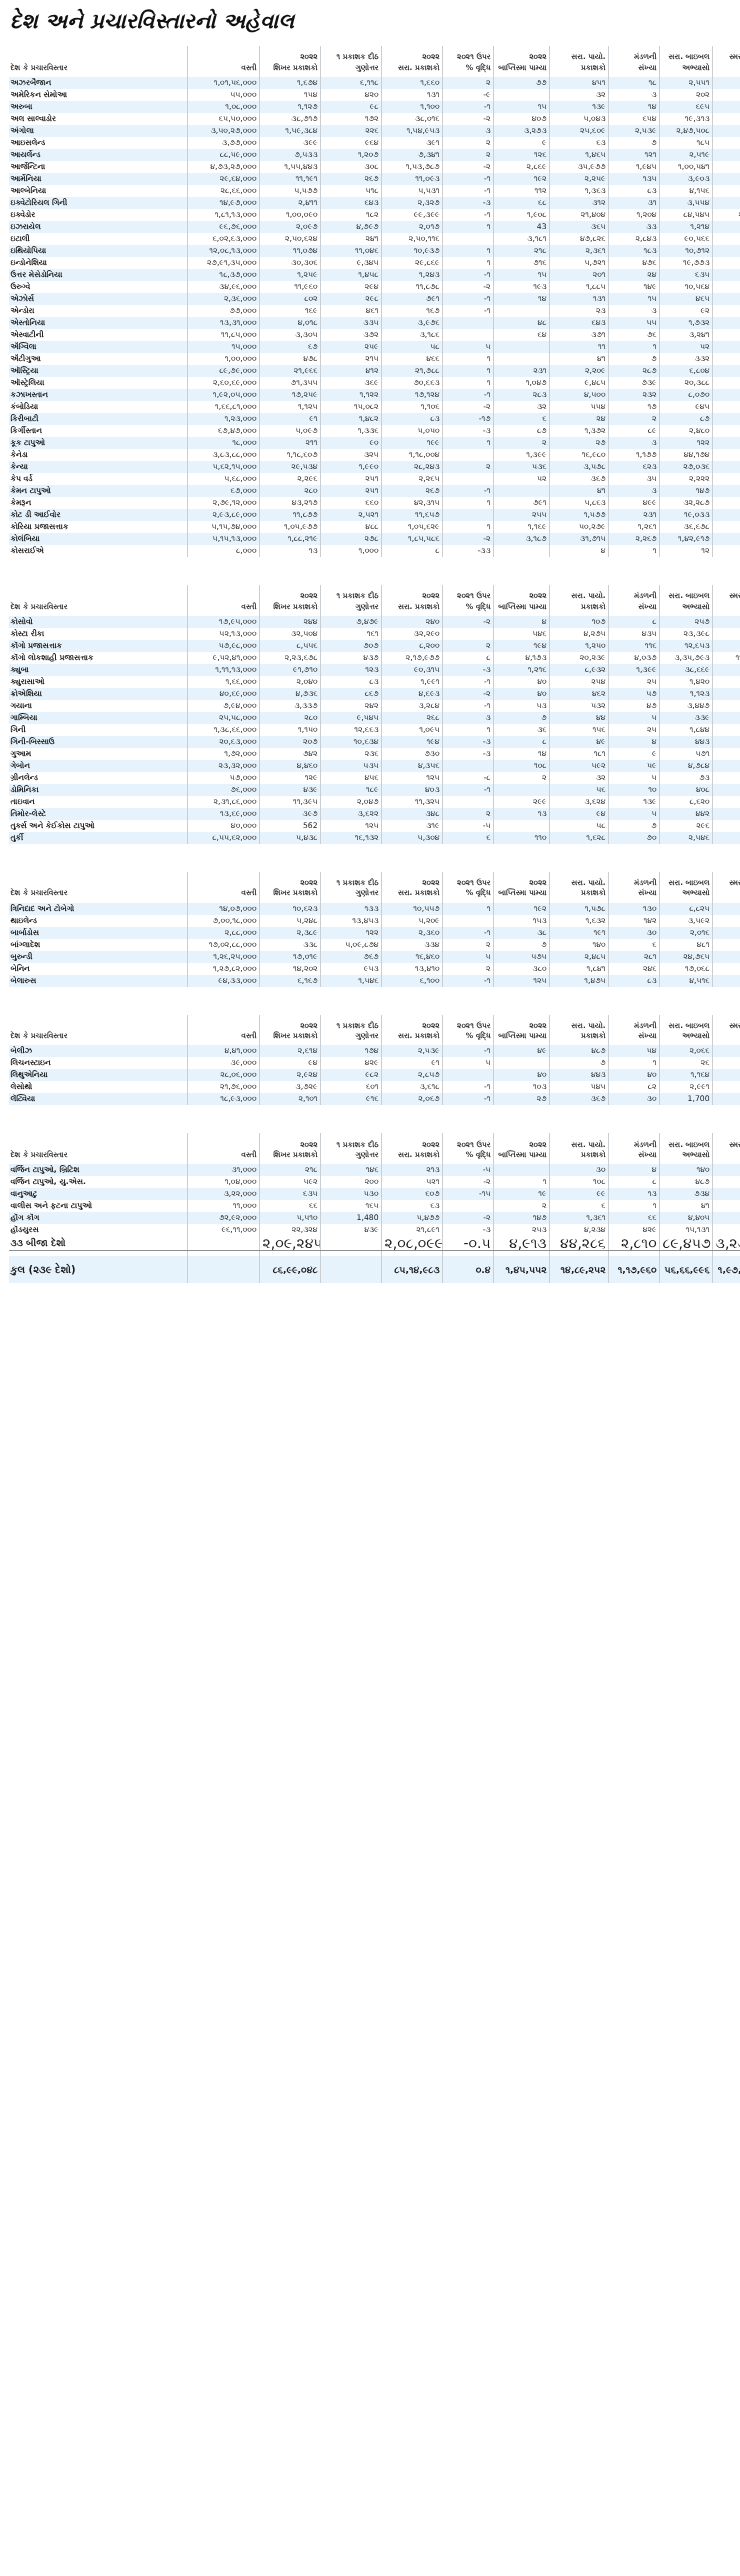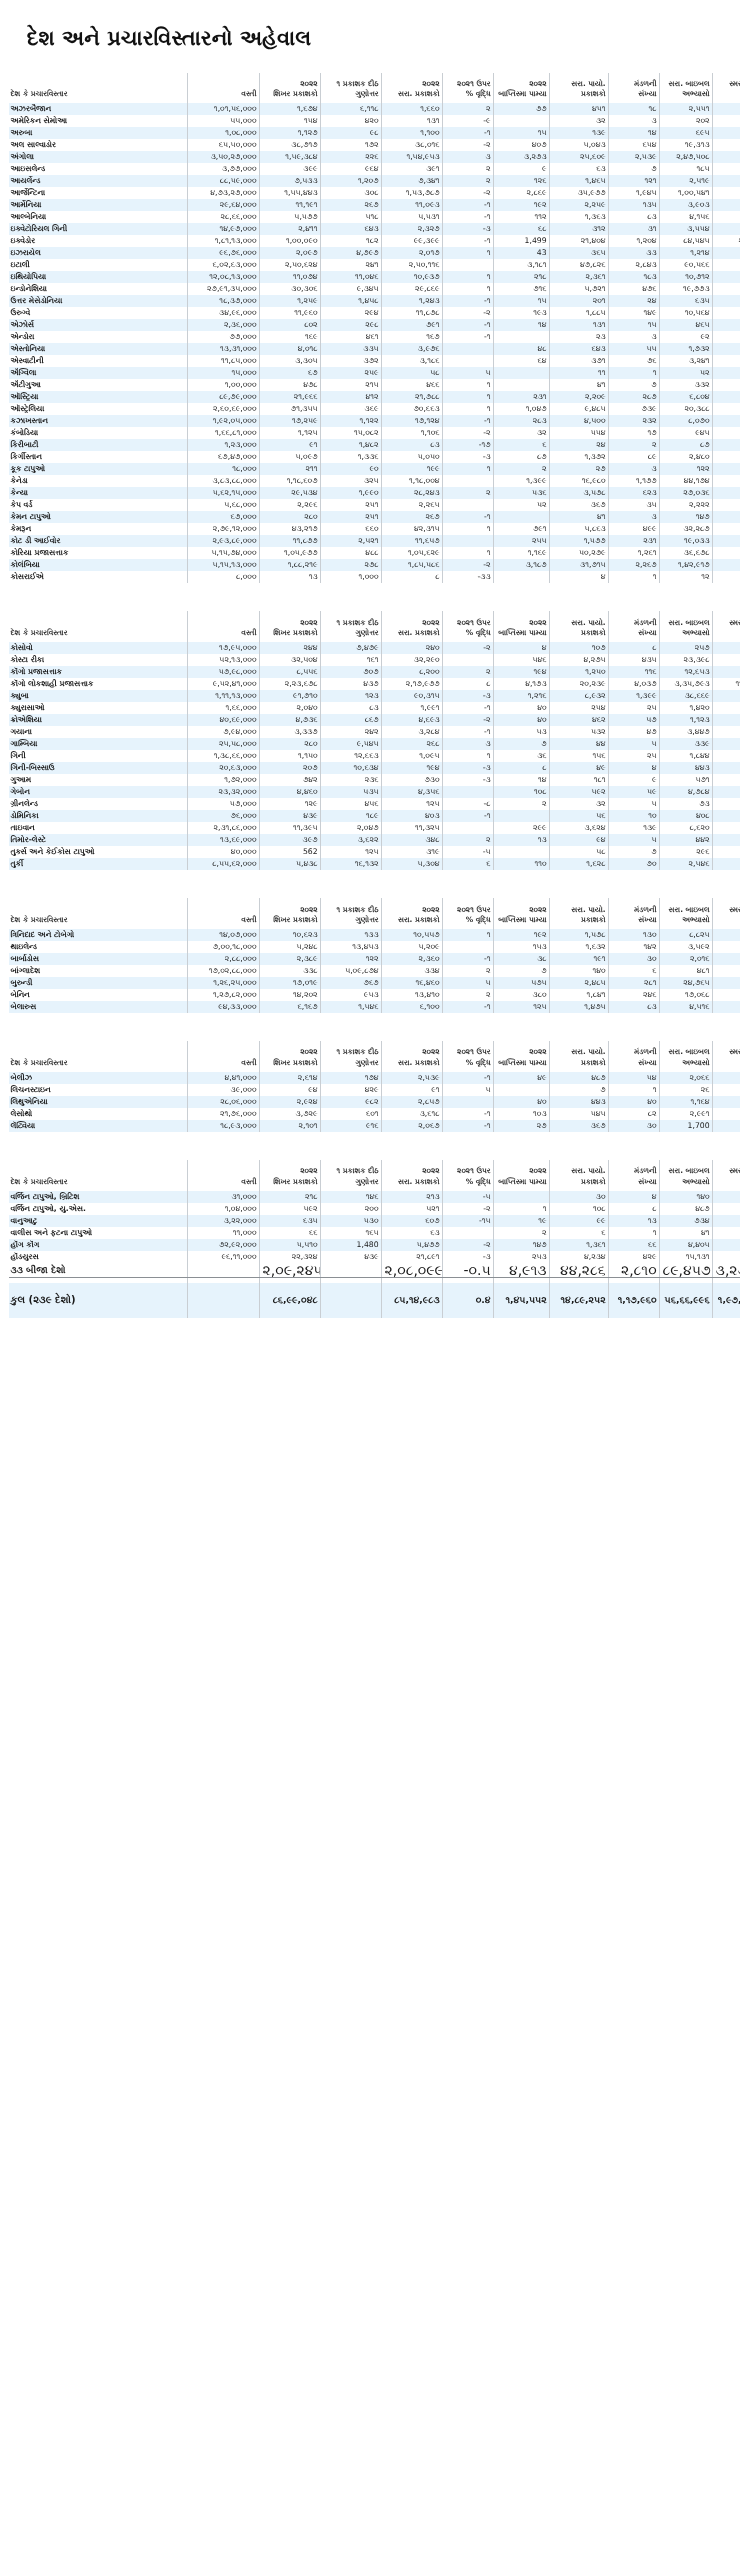--- a/index.html
+++ b/index.html
@@ -1,38 +1,38 @@
 <!DOCTYPE html>
 <html style="font-size:10px"><head>
 <meta charset="utf-8">
 <style>
   html, body { margin: 0; padding: 0; background: #ffffff; }
   body { width: 740px; font-family: "DejaVu Sans", "Liberation Sans", sans-serif; color: #1a1a1a; }
   .page { padding: 0 0 25px 8.6px; }
-  h1 { font-family: "DejaVu Sans", sans-serif; font-weight: bold; font-size: 21px; margin: 17px; padding: 8.6px 0 0 1.2px; height: 30px; color: #111; }
+  h1 { font-family: "DejaVu Sans", sans-serif; font-weight: bold; font-size: 21px; margin: 0; padding: 8.6px 0 0 1.2px; height: 30px; color: #111; font-style: italic; }
   .section { margin-top: 7.4px; }
   .section + .section { margin-top: 28px; }
   table { border-collapse: collapse; width: 720px; table-layout: fixed; }
   col.c-name { width: 179px; } col.c-pop { width: 72px; } col.c-peak { width: 61px; }
   col.c-ratio { width: 61px; } col.c-avg { width: 61px; } col.c-inc { width: 51px; }
   col.c-bap { width: 56px; } col.c-pio { width: 59px; } col.c-cong { width: 51px; }
   col.c-bs { width: 53px; } col.c-mem { width: 62px; }
   thead th { font-weight: bold; font-size: 7.4px; line-height: 10.5px; color: #333; text-align: right; vertical-align: bottom; padding: 6.2px 2.5px 3.7px 2.5px; border-right: 0.6px solid #c9ced3; }
   thead th:first-child { text-align: left; padding-left: 1.9px; }
   thead th.nb { border-right: none; }
   thead th span { display: block; }
   tbody td { font-size: 7.7px; height: 12px; line-height: 12px; padding: 0 2.5px; text-align: right; white-space: nowrap; border-right: 0.6px solid #c9ced3; overflow: hidden; }
   tbody td.name { text-align: left; font-weight: bold; padding-left: 1.9px; font-size: 7.7px; }
   tbody tr:nth-child(odd) td { background: #e6f3fc; }
   tbody tr:nth-child(even) td { background: #ffffff; }
   tbody td.nb { border-right: none; }
   tr.others td { font-size: 14px; font-weight: normal; height: 14px; border-bottom: 1.2px solid #8a8f94; background: #fff !important; }
   tr.others td.name { font-weight: bold; font-size: 9.3px; margin-top: 28px; }
   tr.spacer td { height: 5px; background: #fff !important; }
-  tr.total td { font-size: 9.3px; font-weight: bold; height: 35px; background: #e6f3fc !important; }
+  tr.total td { font-size: 9.3px; font-weight: bold; height: 27px; background: #e6f3fc !important; }
   tr.total td.name { font-size: 10px; }
 </style>
 </head>
 <body>
 
 <div class="page">
   <h1>દેશ અને પ્રચારવિસ્તારનો અહેવાલ</h1>
   <div id="sections">
       <div class="section">
         <table>
@@ -239,21 +239,21 @@
               <td>૩,૫૫૪</td>
               <td class=" nb">૬,૮૦૩</td>
             </tr>
             <tr>
               <td class="name">ઇક્વેડોર</td>
               <td>૧,૮૧,૧૩,૦૦૦</td>
               <td>૧,૦૦,૦૯૦</td>
               <td>૧૮૨</td>
               <td>૯૯,૩૯૯</td>
               <td>-૧</td>
-              <td>1,499</td>
+              <td>૧,૯૦૮</td>
               <td>૨૧,૪૦૪</td>
               <td>૧,૨૦૪</td>
               <td>૮૪,૫૪૫</td>
               <td class=" nb">૨,૮૪,૭૭૦</td>
             </tr>
             <tr>
               <td class="name">ઇઝરાયેલ</td>
               <td>૯૬,૭૬,૦૦૦</td>
               <td>૨,૦૯૭</td>
               <td>૪,૭૯૭</td>

